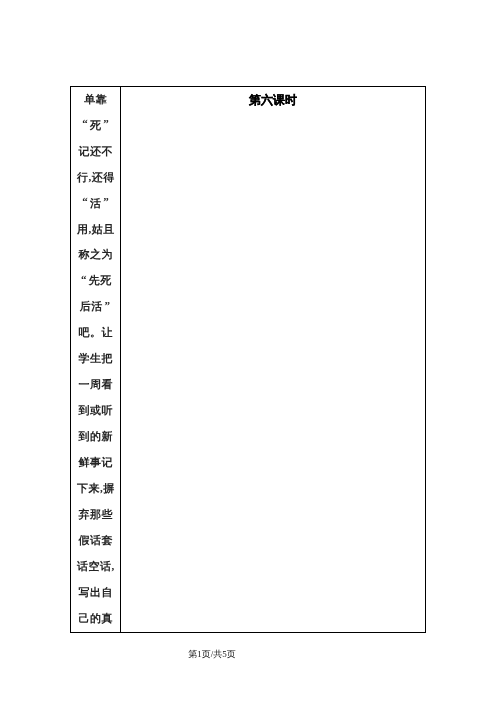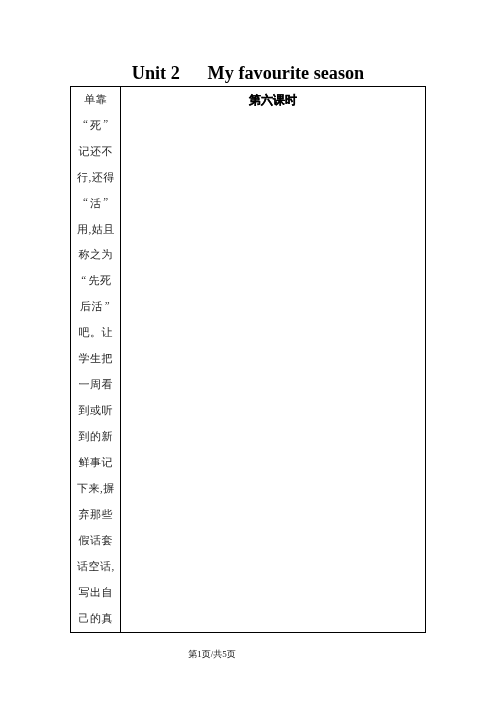--- a/index.html
+++ b/index.html
@@ -10,42 +10,41 @@
   
   .doc-title{position:absolute;left:0;top:62.6px;width:496px;text-align:center;
     font-family:"Liberation Serif",serif;font-weight:bold;
     font-size:18.2px;line-height:20px;white-space:nowrap;}
   .doc-title .gap{display:inline-block;width:27.8px;}
 
   
   .main{position:absolute;left:70px;top:86px;width:356px;height:547px;
     box-sizing:border-box;border:1px solid #000;display:flex;background:#fff;}
   .c1{width:50px;box-sizing:border-box;border-right:1px solid #000;
-      padding:0 4px;margin-top:-0.35px;}
+      padding:0 4px;margin-top:-0.35px;font-weight:bold;}
   .c2{flex:1;box-sizing:border-box;}
 
   .tline{font-size:11px;line-height:25.98px;height:25.98px;text-align:center;
      letter-spacing:0.5px;text-indent:0.5px;color:#242424;white-space:nowrap;}
   .tline .oq{padding-right:1.7px;padding-left:1.3px;position:relative;top:-1.5px;}
   .tline .cq{padding-left:1.7px;padding-right:1.3px;position:relative;top:-1.5px;}
 
   .lesson{font-family:Liberation Serif, serif;font-weight:bold;font-size:12px;
      text-align:center;line-height:25.98px;padding-top:0.6px;
      -webkit-text-stroke:0.25px #000;}
 
   
   .footer{position:absolute;left:0;top:646.8px;width:424px;text-align:center;
      font-family:"Liberation Serif",serif;font-size:9px;line-height:14px;color:#111;}
 </style>
 </head>
 <body>
 
 <div class="page">
 
-  <div class="doc-title"><span>Unit 2</span><span class="gap"></span><span>My favourite season</span></div>
 
   <div class="main">
     <div class="c1" id="leftcell">
         <div class="tline"><span>单</span><span>靠</span></div>
         <div class="tline"><span class="oq">“</span><span>死</span><span class="cq">”</span></div>
         <div class="tline"><span>记</span><span>还</span><span>不</span></div>
         <div class="tline"><span>行</span><span>,</span><span>还</span><span>得</span></div>
         <div class="tline"><span class="oq">“</span><span>活</span><span class="cq">”</span></div>
         <div class="tline"><span>用</span><span>,</span><span>姑</span><span>且</span></div>
         <div class="tline"><span>称</span><span>之</span><span>为</span></div>

